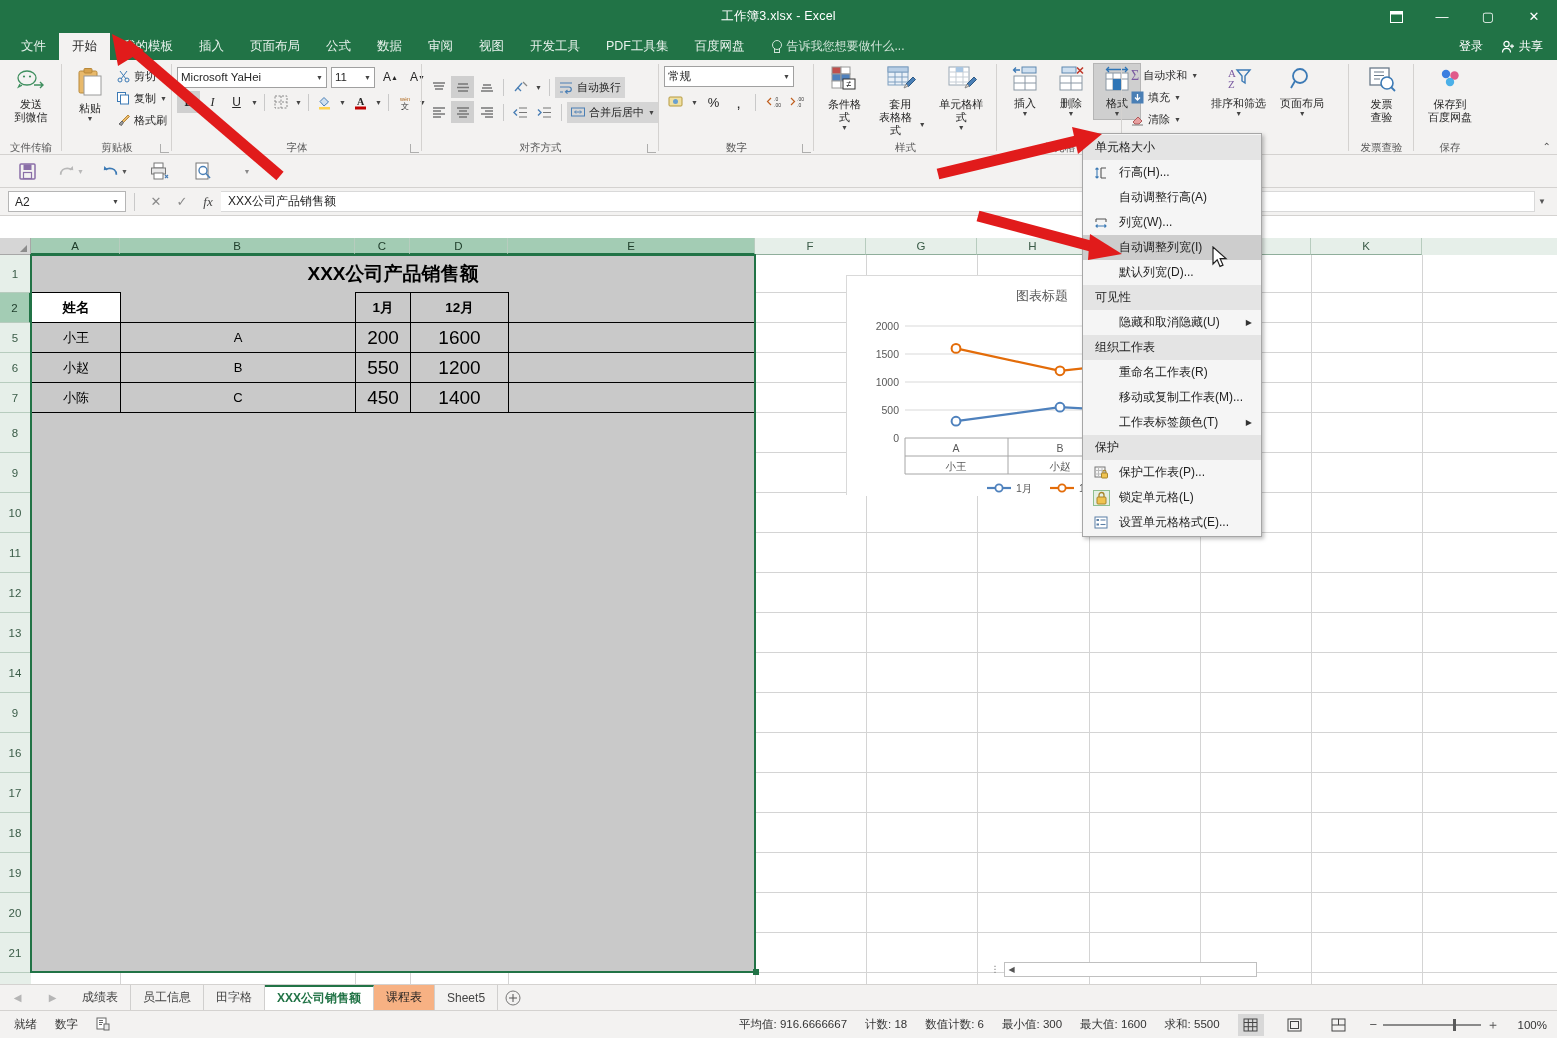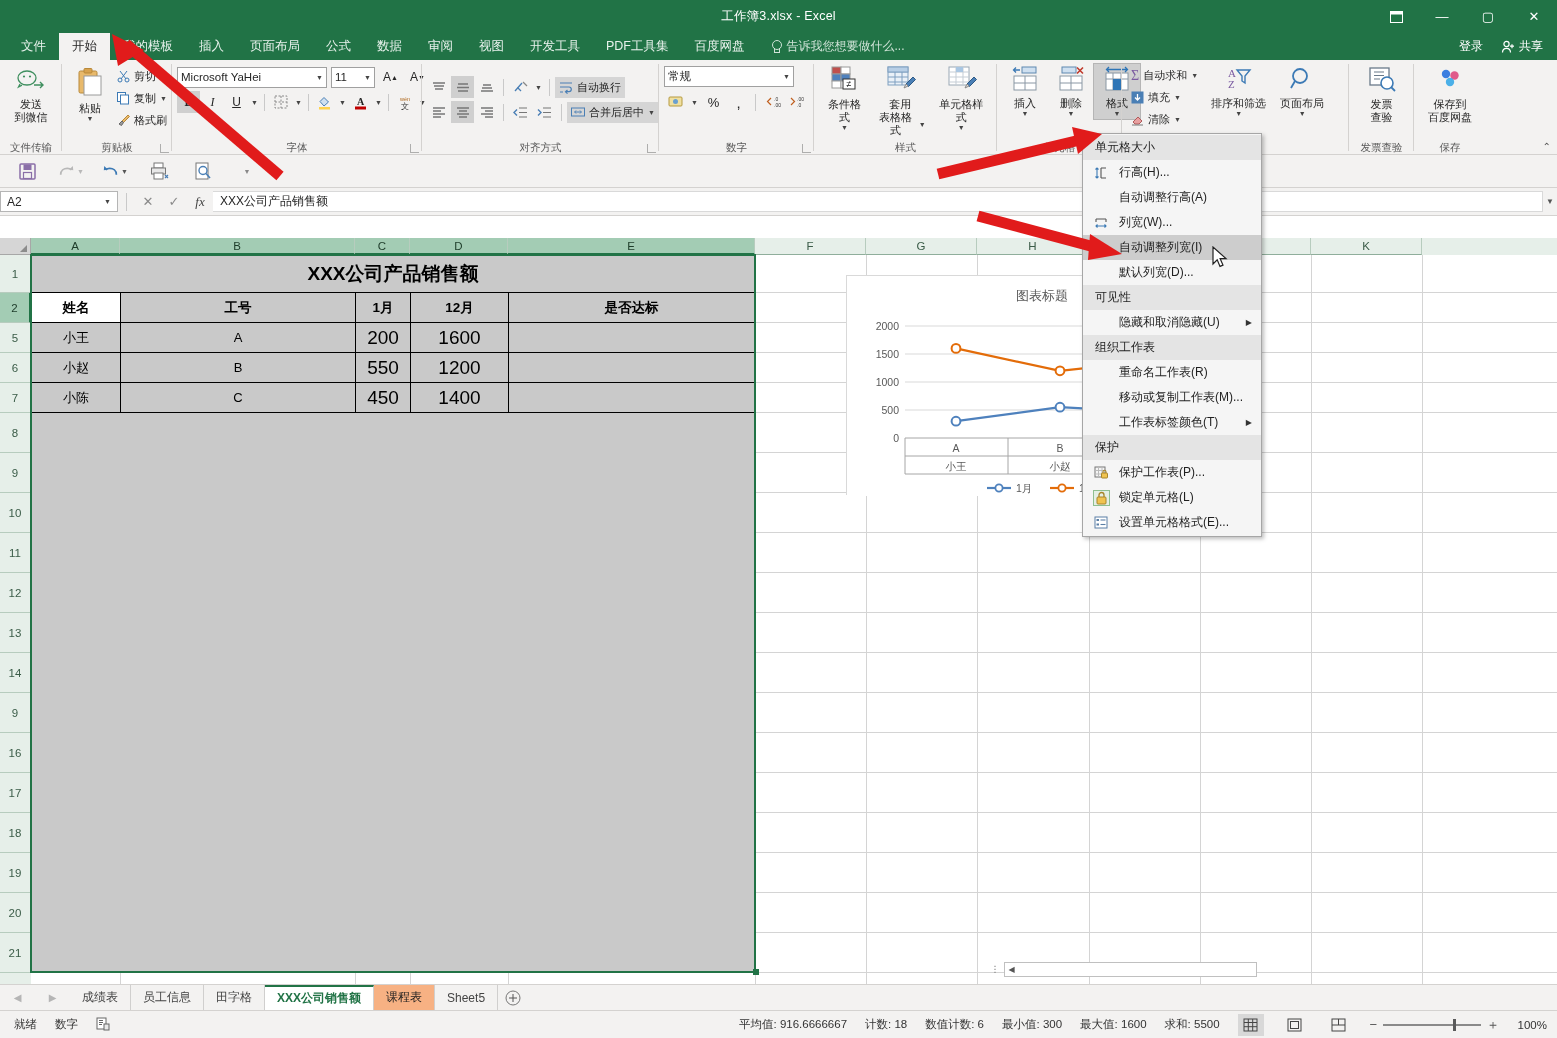--- a/index.html
+++ b/index.html
@@ -108,21 +108,21 @@
   
   .qat {
     height:33px; background:#f3f2f1; border-bottom:1px solid #d4d2d0;
     display:flex; align-items:center; padding-left:14px; gap:18px;
   }
   .qat .qb { width:26px;height:24px; display:flex;align-items:center;justify-content:center; }
 
   
   .fbar {
     height:28px; background:#f3f2f1; display:flex; align-items:center;
-    border-bottom:1px solid #d4d2d0; padding:0 0;
+    border-bottom:1px solid #d4d2d0; padding:0 8px;
   }
   .namebox {
     width:118px;height:21px;background:#fff;border:1px solid #b5b5b5;
     display:flex;align-items:center;padding:0 6px;font-size:12px;
   }
   .fsep { width:1px;height:18px;background:#c9c9c9; margin:0 8px; }
   .fbtn { width:26px;height:21px;display:flex;align-items:center;justify-content:center;
           color:#8a8a8a; font-size:13px; }
   .finput {
     flex:1;height:21px;background:#fff;border:1px solid #d9d9d9;border-left:none;
@@ -843,24 +843,22 @@
         <div class="gline-h" style="top:597px"></div>
         <div class="gline-h" style="top:637px"></div>
         <div class="gline-h" style="top:677px"></div>
         <div class="gline-h" style="top:717px"></div>
 
         <div style="position:absolute;left:0;top:0;width:724px;height:717px;background:#c9c9c9;"></div>
 
         <div class="tcell title" style="left:1px;top:1px;width:722px;height:36px">XXX公司产品销售额</div>
 
         <div class="tcell hdr white" style="left:0;top:37px;width:90px;height:31px">姓名</div>
-        <div class="tcell hdr" style="left:89px;top:37px;width:236px;height:31px">工号</div>
         <div class="tcell hdr" style="left:324px;top:37px;width:56px;height:31px">1月</div>
         <div class="tcell hdr" style="left:379px;top:37px;width:99px;height:31px">12月</div>
-        <div class="tcell hdr" style="left:477px;top:37px;width:247px;height:31px">是否达标</div>
 
         <div class="tcell" style="left:0;top:67px;width:90px;height:31px">小王</div>
         <div class="tcell" style="left:89px;top:67px;width:236px;height:31px">A</div>
         <div class="tcell num" style="left:324px;top:67px;width:56px;height:31px">200</div>
         <div class="tcell num" style="left:379px;top:67px;width:99px;height:31px">1600</div>
         <div class="tcell" style="left:477px;top:67px;width:247px;height:31px"></div>
 
         <div class="tcell" style="left:0;top:97px;width:90px;height:31px">小赵</div>
         <div class="tcell" style="left:89px;top:97px;width:236px;height:31px">B</div>
         <div class="tcell num" style="left:324px;top:97px;width:56px;height:31px">550</div>

